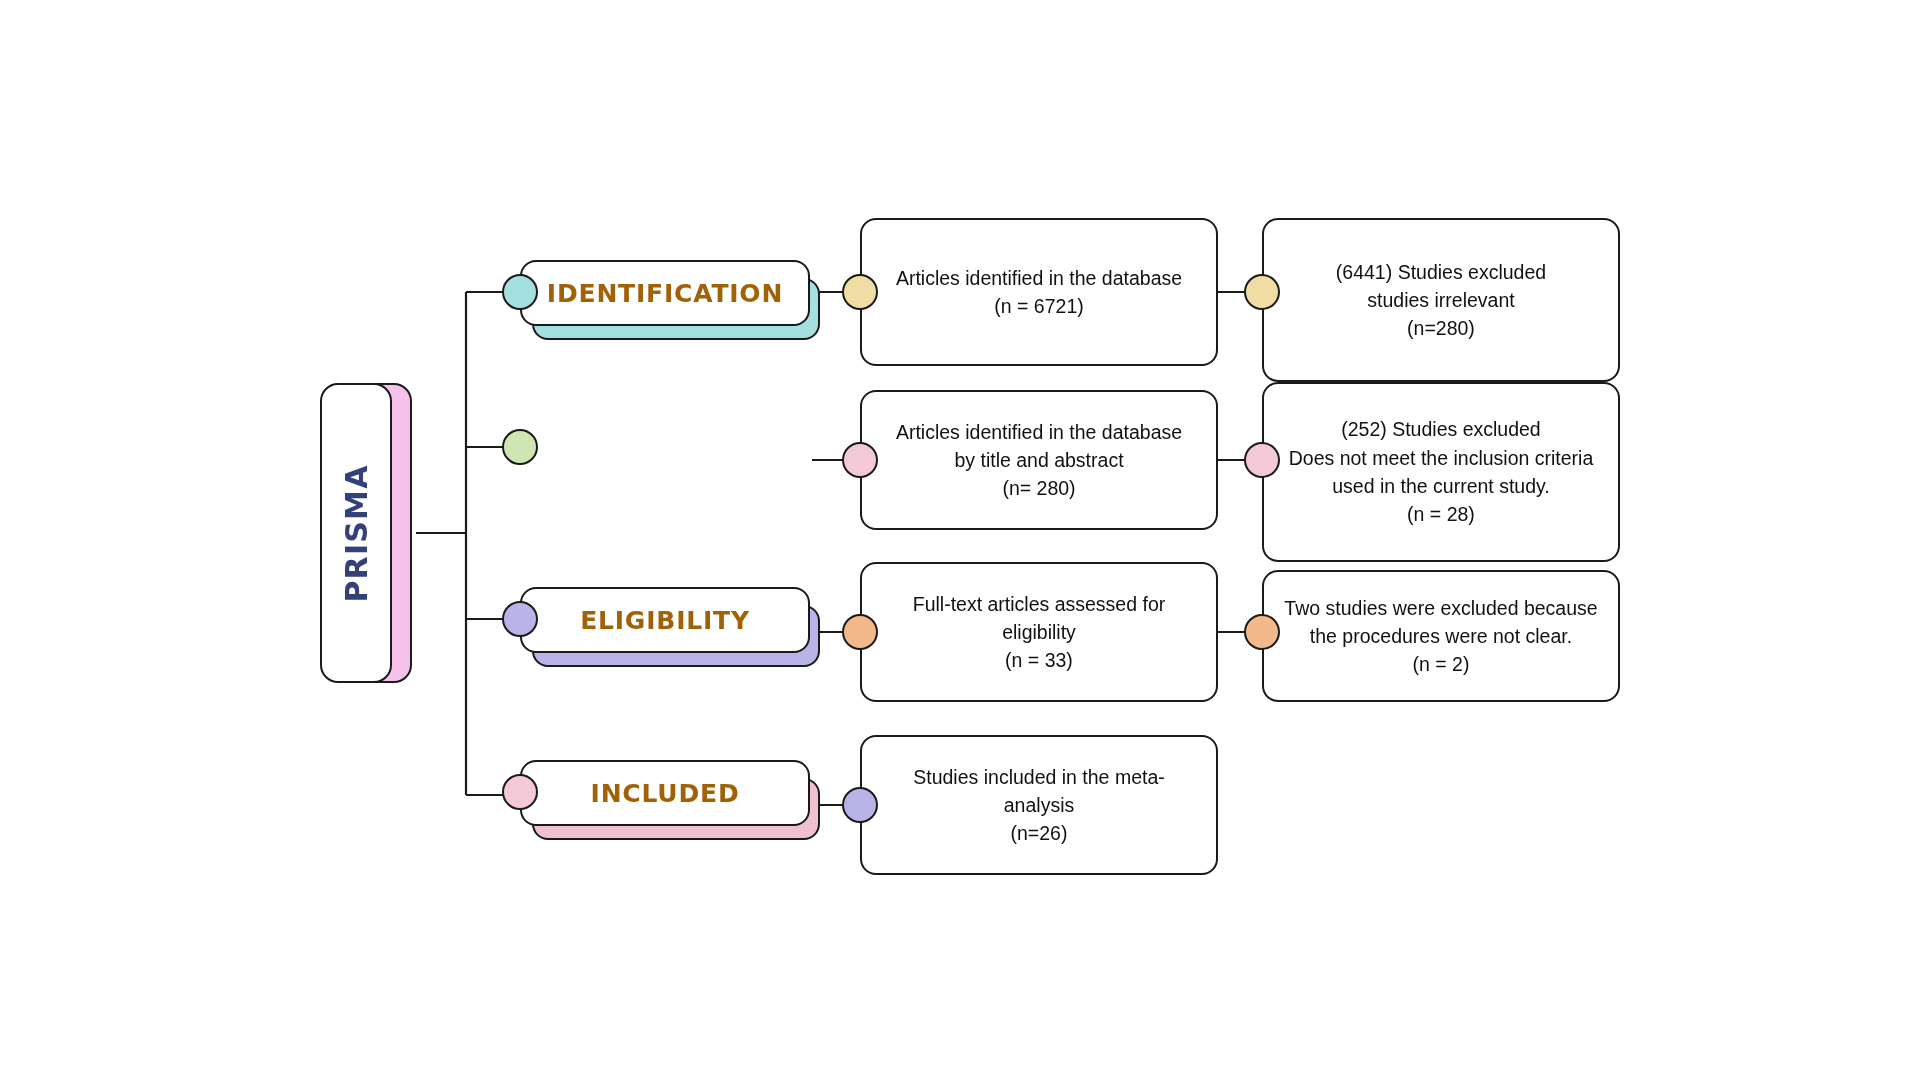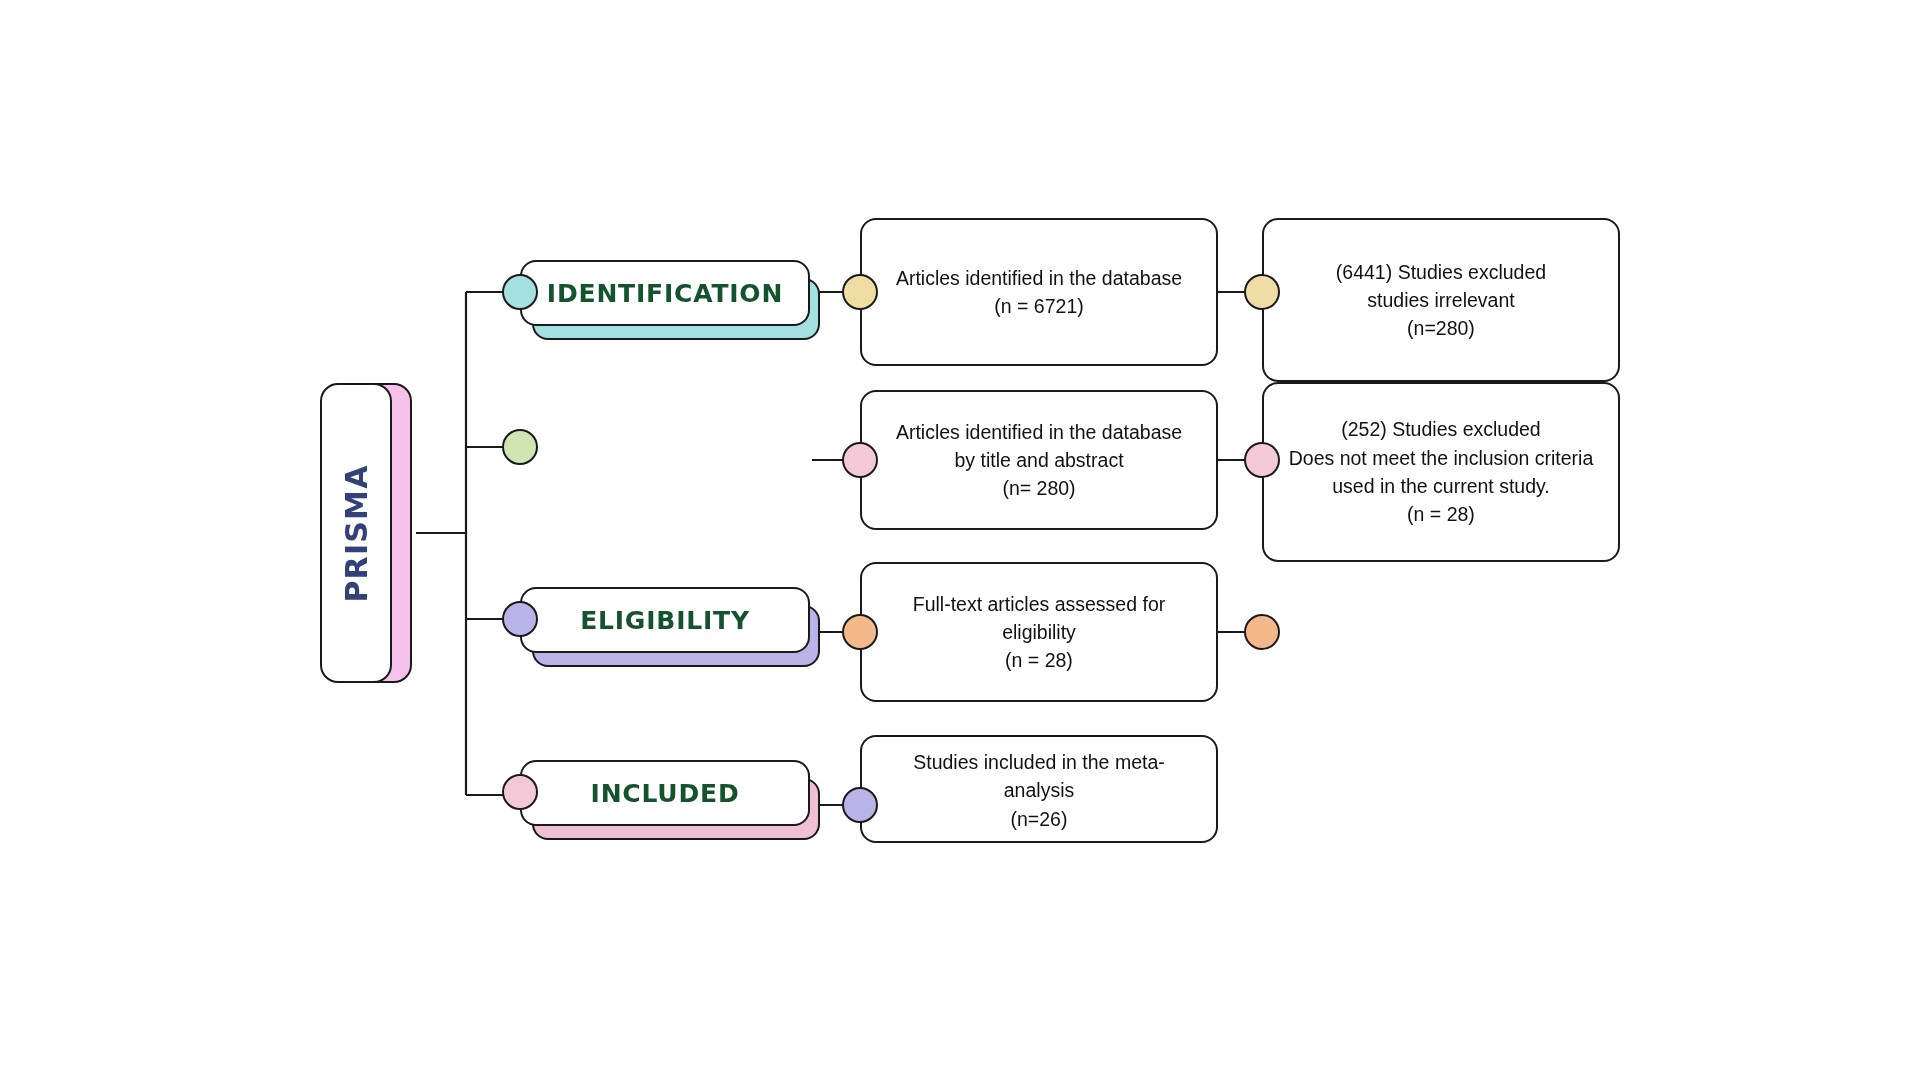--- a/index.html
+++ b/index.html
@@ -100,21 +100,21 @@
     box-sizing: border-box;
     display: flex;
     align-items: center;
     justify-content: center;
   }
   .stage-title {
     font-family: "DejaVu Sans", sans-serif;
     font-weight: bold;
     font-size: 25px;
     letter-spacing: 0.8px;
-    color: #14532d;
+    color: #a16207;
     text-align: center;
   }
 
   
   .dot {
     position: absolute;
     width: 36px;
     height: 36px;
     border-radius: 50%;
     border: 2.2px solid #1a1a1a;
@@ -220,31 +220,36 @@
     <div class="stage-shadow" style="background:#b9b4e8;"></div>
     <div class="stage-face">
       <span class="stage-title">ELIGIBILITY</span>
     </div>
   </div>
   <div class="dot" style="left:502px; top:601px; background:#b9b4e8;"></div>
   <div class="dot" style="left:842px; top:614px; background:#f3b98a;"></div>
   <div class="box" style="left:860px; top:562px; width:358px; height:140px;">
     <span class="box-text">Full-text articles assessed for
 eligibility
-(n = 28)</span>
+(n = 33)</span>
   </div>
   <div class="dot" style="left:1244px; top:614px; background:#f3b98a;"></div>
+  <div class="box" style="left:1262px; top:570px; width:358px; height:132px;">
+    <span class="box-text">Two studies were excluded because
+the procedures were not clear.
+(n = 2)</span>
+  </div>
 
   <div class="stage" style="left:520px; top:760px;">
     <div class="stage-shadow" style="background:#efc0d2;"></div>
     <div class="stage-face">
       <span class="stage-title">INCLUDED</span>
     </div>
   </div>
   <div class="dot" style="left:502px; top:774px; background:#f3c9d8;"></div>
   <div class="dot" style="left:842px; top:787px; background:#b9b4e8;"></div>
-  <div class="box" style="left:860px; top:735px; width:358px; height:108px;align-items:flex-end;">
+  <div class="box" style="left:860px; top:735px; width:358px; height:140px;">
     <span class="box-text">Studies included in the meta-
 analysis
 (n=26)</span>
   </div>
 
 </div>
 
 </body></html>

